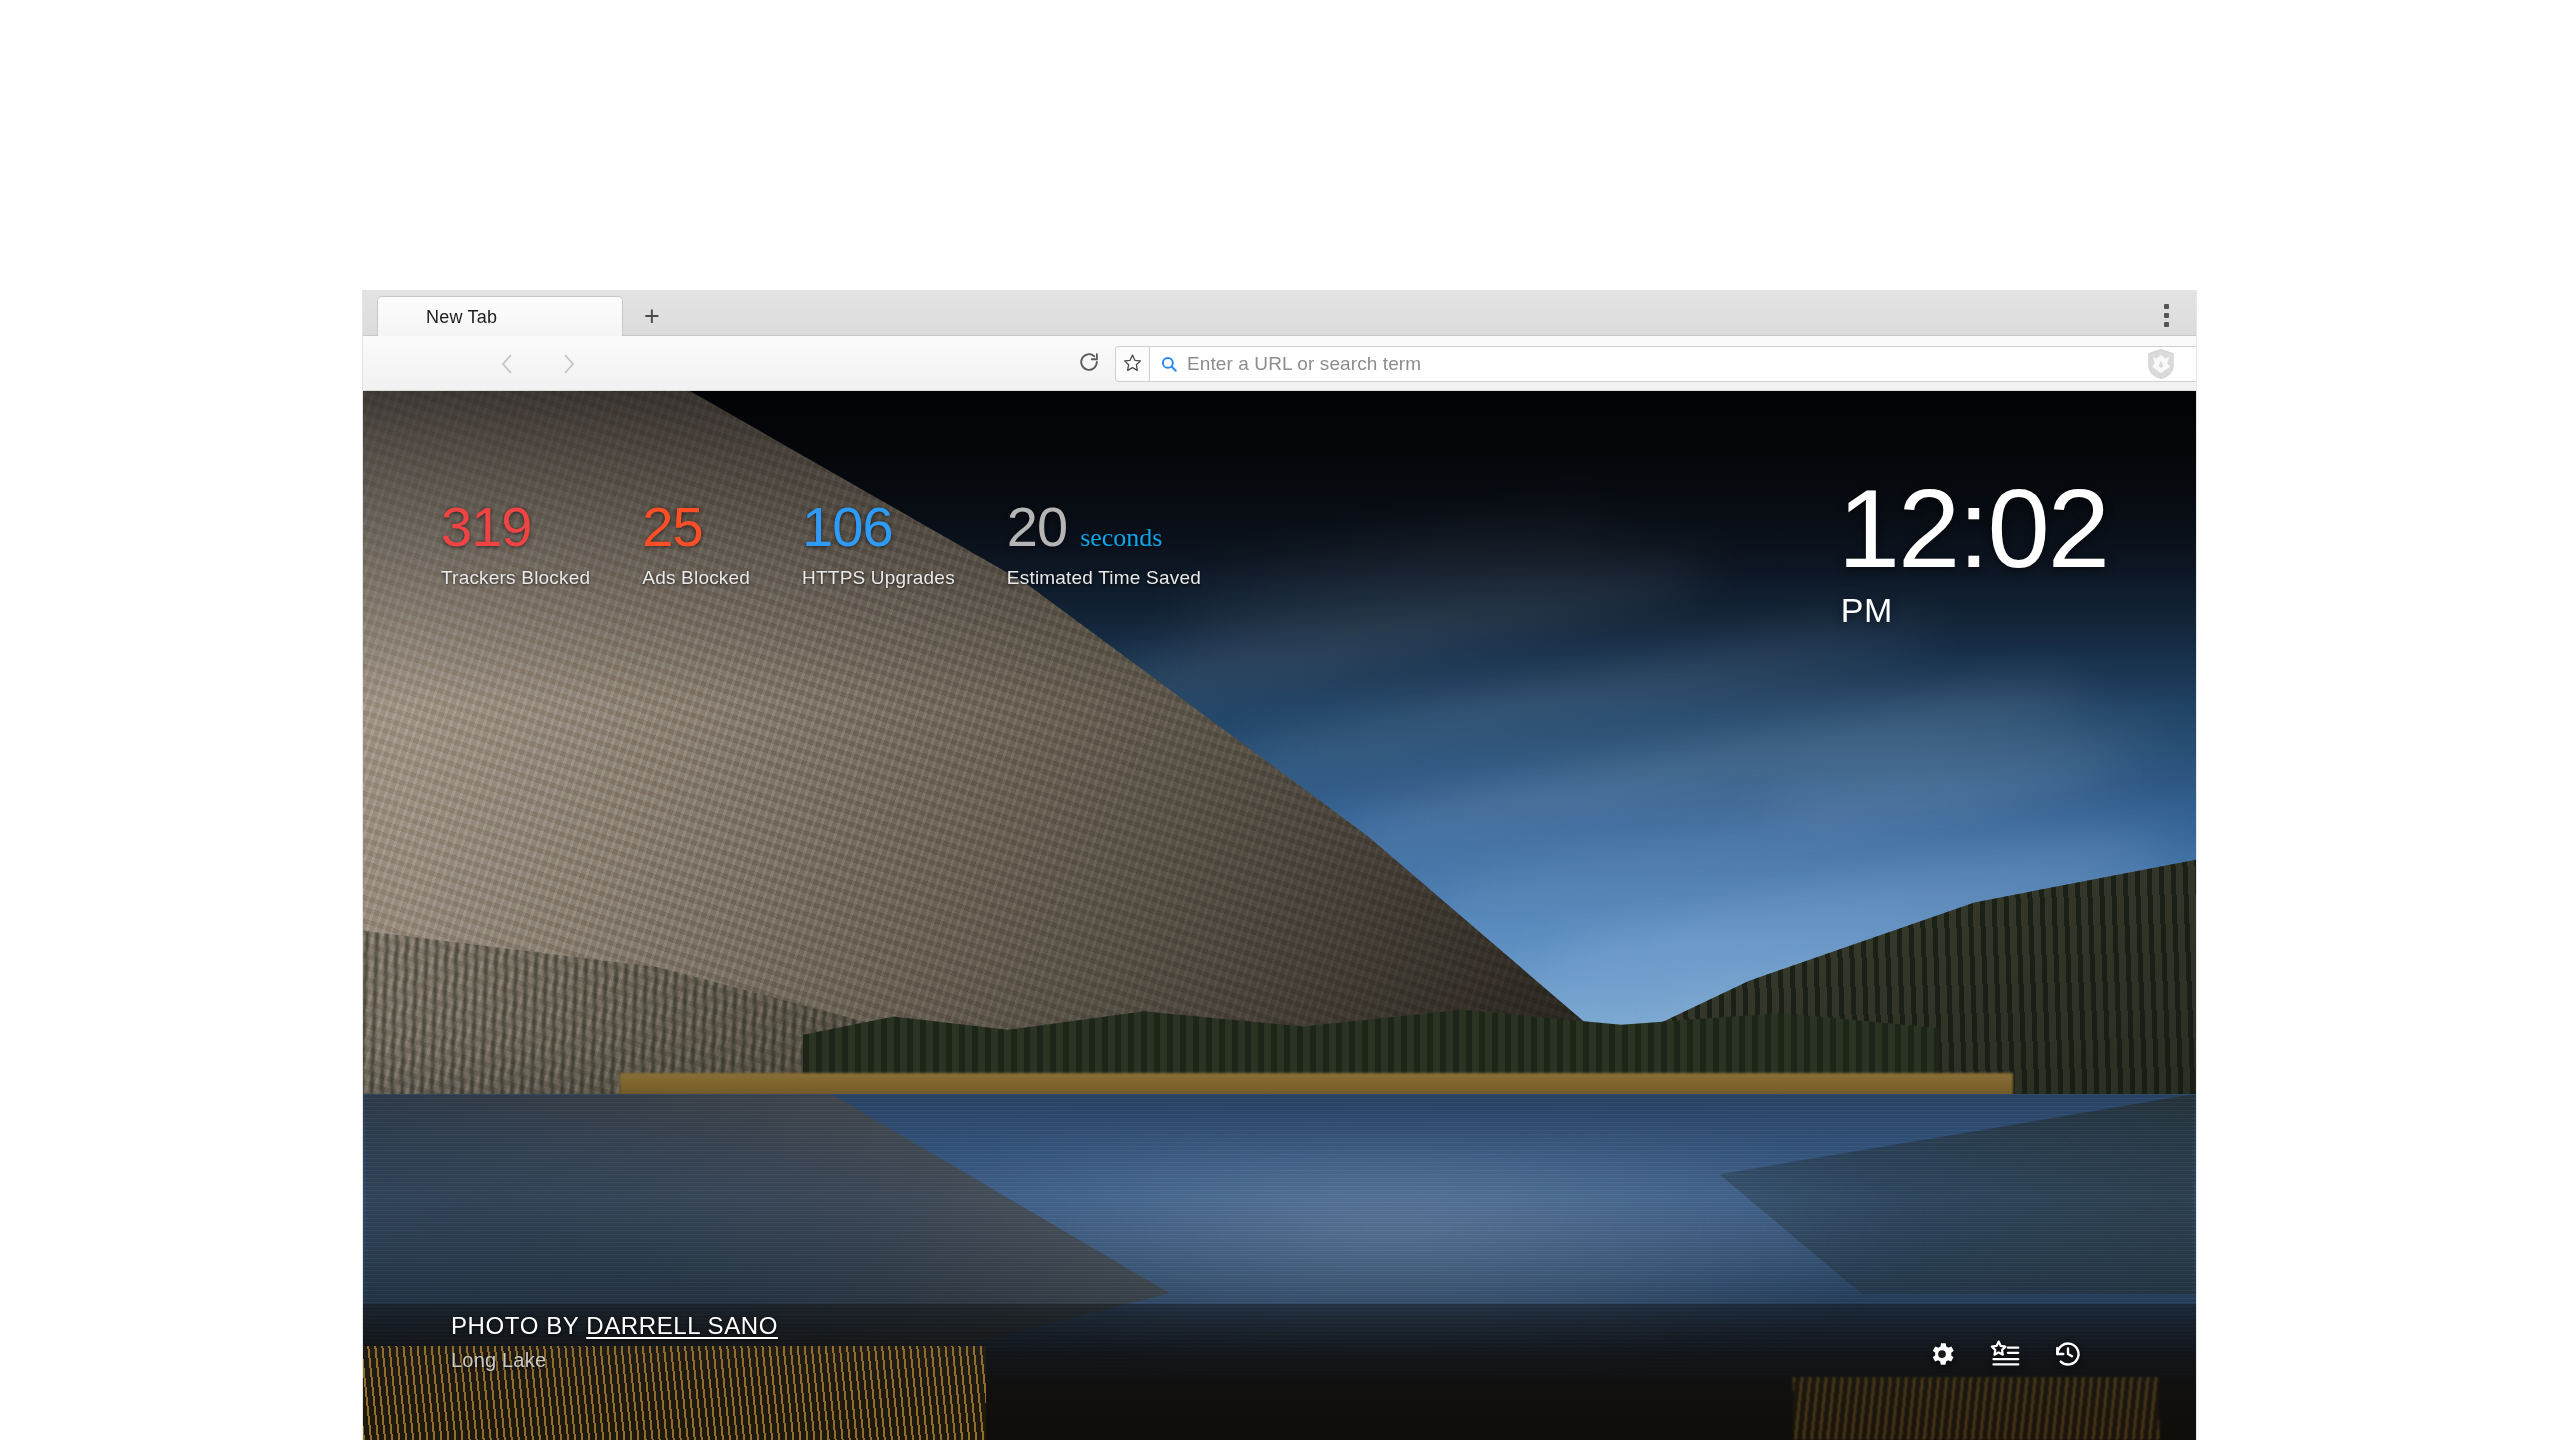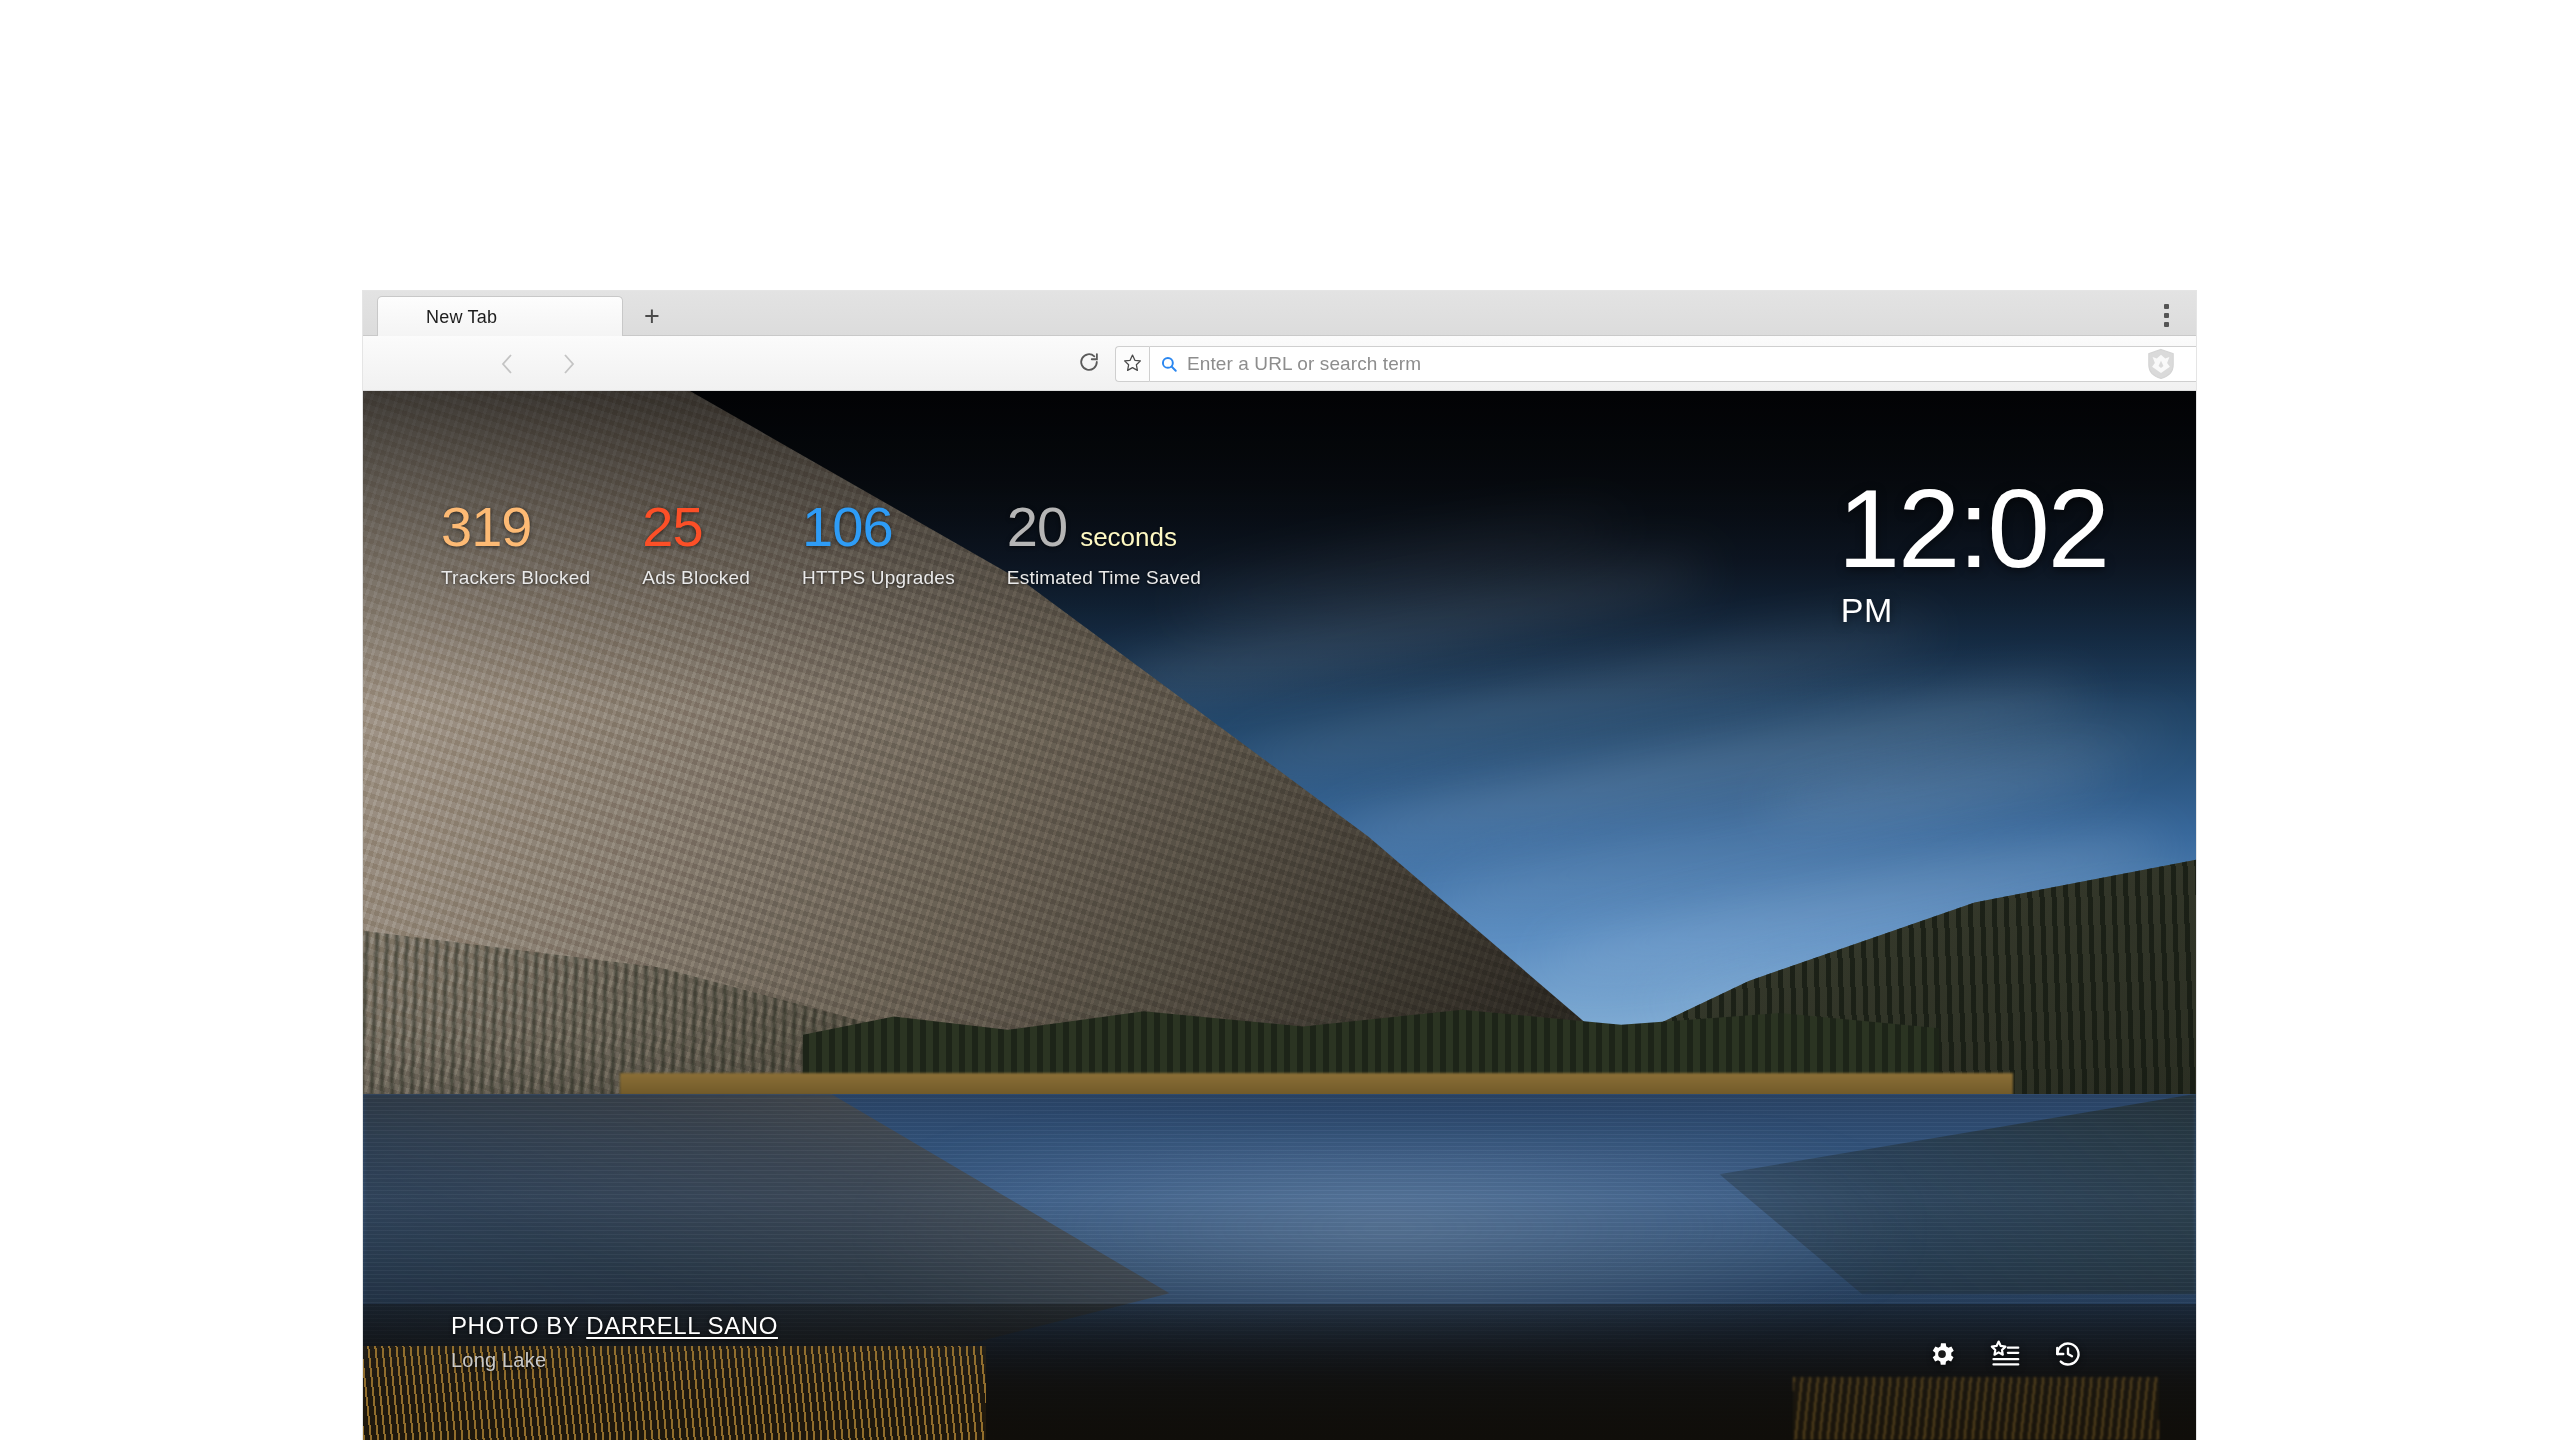--- a/index.html
+++ b/index.html
@@ -369,22 +369,23 @@
   .stat-value-line { display: flex; align-items: baseline; gap: 13px; }
   .stat-value {
     font-size: 56px;
     font-weight: 400;
     line-height: 1;
     letter-spacing: -1px;
     text-shadow: 0 1px 4px rgba(0,0,0,0.6);
   }
   .stat-unit {
     font-size: 26px;
-    color: #fef9c3;
+    color: #0ea5e9;
     text-shadow: 0 1px 3px rgba(0,0,0,0.6);
+    font-family: Liberation Serif, serif;
   }
   .stat-label {
     margin-top: 12px;
     font-size: 19px;
     color: #eaeaea;
     letter-spacing: 0.2px;
     text-shadow: 0 1px 3px rgba(0,0,0,0.7);
   }
 
   
@@ -561,21 +562,21 @@
       <div class="foreground-bank"></div>
       <div class="reeds"></div>
       <div class="reeds-right"></div>
       <div class="top-scrim"></div>
     </div>
 
     <div id="stats-row">
 
       <div class="stat-block">
         <div class="stat-value-line">
-          <span class="stat-value" style="color:#fdba74">319</span>
+          <span class="stat-value" style="color:#ef4444">319</span>
         </div>
         <div class="stat-label">Trackers Blocked</div>
       </div>
 
       <div class="stat-block">
         <div class="stat-value-line">
           <span class="stat-value" style="color:#fc4f27">25</span>
         </div>
         <div class="stat-label">Ads Blocked</div>
       </div>

